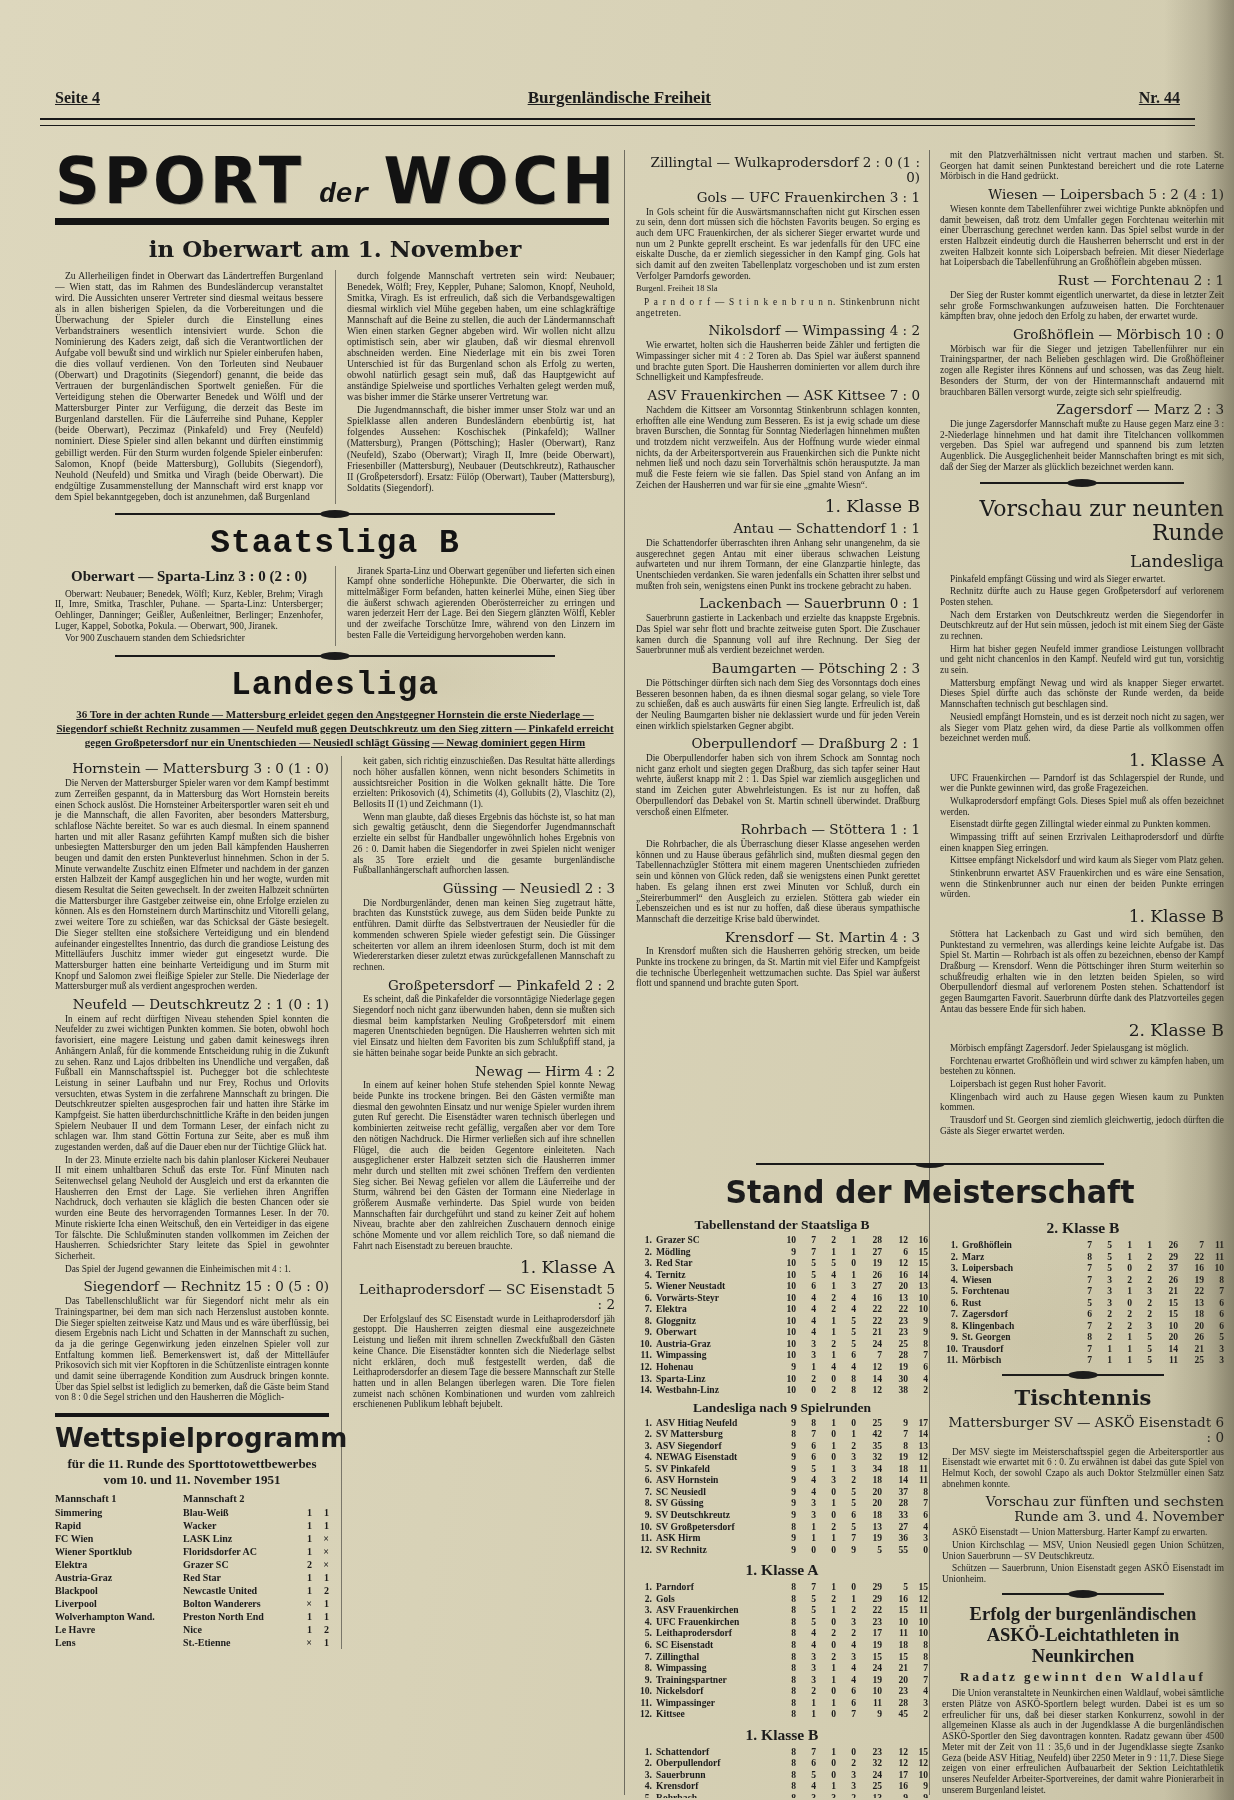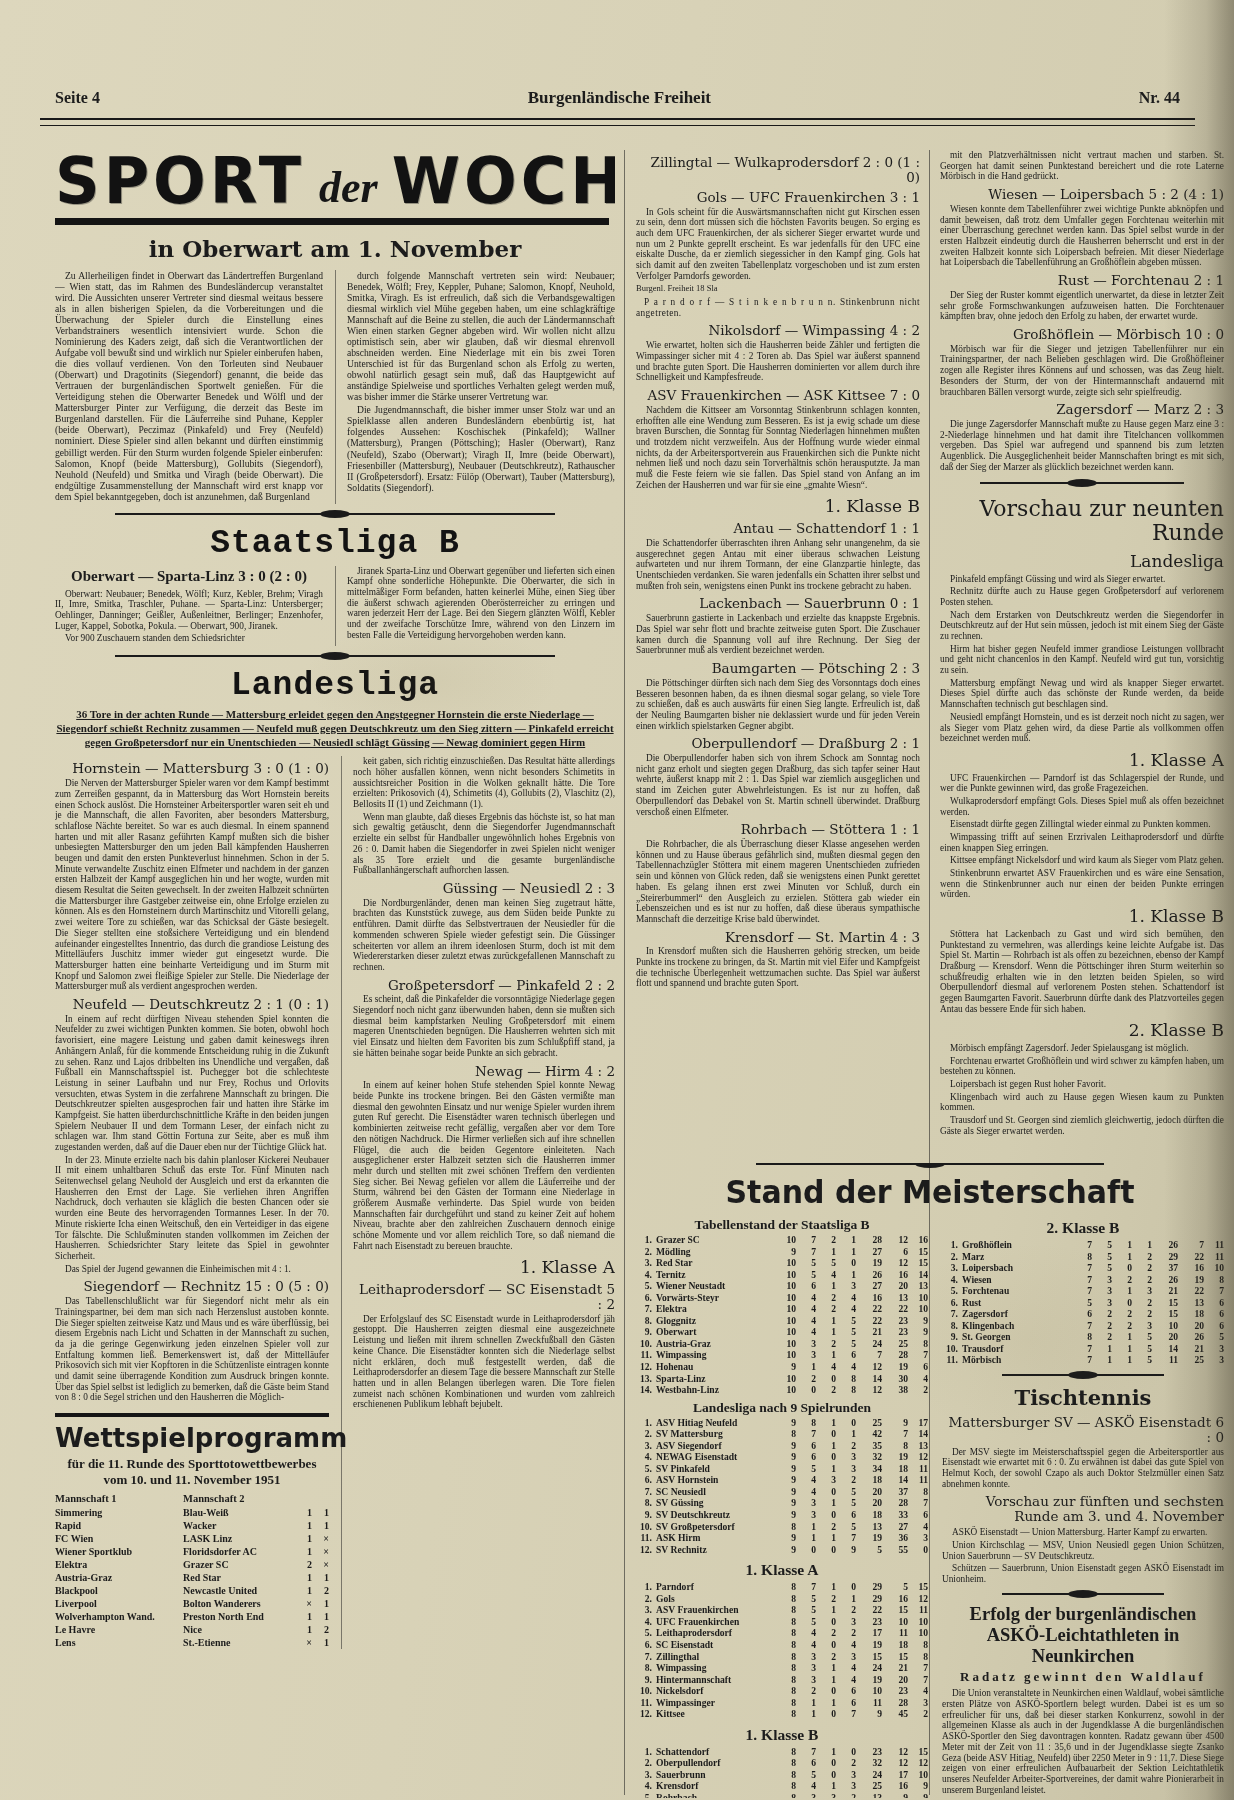--- a/index.html
+++ b/index.html
@@ -7,41 +7,41 @@
     background:linear-gradient(100deg,#ddd7bd 0%,#d8d2b7 45%,#d3cdb1 78%,#c6c0a4 100%);
     font-family:"Liberation Serif","DejaVu Serif",serif;color:#1c1c1c;}
   #edge-shade{position:absolute;top:0;right:0;width:70px;height:1800px;pointer-events:none;
     background:linear-gradient(90deg,rgba(70,64,46,0) 0%,rgba(70,64,46,0.18) 60%,rgba(50,45,30,0.42) 100%);}
   #stain1{position:absolute;left:300px;top:620px;width:260px;height:120px;border-radius:50%;
     background:radial-gradient(ellipse at center,rgba(120,105,60,0.07),rgba(120,105,60,0) 70%);pointer-events:none;}
   #stain2{position:absolute;left:880px;top:1240px;width:300px;height:200px;border-radius:50%;
     background:radial-gradient(ellipse at center,rgba(120,105,60,0.06),rgba(120,105,60,0) 70%);pointer-events:none;}
 
   
-  #pagehead{position:absolute;left:55px;top:88px;width:1125px;display:flex;justify-content:space-between;align-items:baseline;}
+  #pagehead{position:absolute;left:55px;top:88px;width:1125px;display:flex;justify-content:space-between;align-items:baseline;text-decoration:underline;}
   #pagehead .ph{font-weight:bold;font-size:16px;}
   #pagehead .ph-center{font-size:17px;}
   #headrule{position:absolute;left:40px;top:118px;width:1155px;height:5px;
     border-top:2px solid #191919;border-bottom:1px solid #191919;}
 
   
   .vrule{position:absolute;top:150px;width:1px;background:rgba(25,25,25,0.55);}
   #vrule1{left:624px;height:1645px;}
   #vrule2{left:929px;height:1645px;}
 
   #col-left{position:absolute;left:55px;top:142px;width:560px;height:1655px;overflow:hidden;}
   #col-mid{position:absolute;left:636px;top:150px;width:284px;height:1010px;overflow:hidden;}
   #col-right{position:absolute;left:940px;top:150px;width:284px;height:1012px;overflow:hidden;}
   #standings{position:absolute;left:636px;top:1163px;width:588px;height:635px;overflow:hidden;}
 
   
   #masthead{white-space:nowrap;line-height:1;margin-top:8px;}
   #masthead .m-big{font-family:"DejaVu Sans","Liberation Sans",sans-serif;font-weight:900;font-size:62px;
     letter-spacing:4px;color:#121212;transform:scaleY(1.04);display:inline-block;text-shadow:1px 1px 0 rgba(20,20,20,.35);}
-  #masthead .m-der{font-family:Liberation Serif, serif;font-style:italic;font-weight:bold;font-size:44px;margin:0 10px;color:#161616;}
+  #masthead .m-der{font-family:Liberation Mono, monospace;font-style:italic;font-weight:bold;font-size:28px;margin:0 10px;color:#161616;}
   #mastbar{height:7px;background:#141414;margin:6px 2px 10px 0;width:99%;}
 
   
   .h-lead{font-family:"DejaVu Serif","Liberation Serif",serif;font-weight:bold;text-align:center;margin:2px 0 0;font-size:30px;line-height:1.05;}
   .h-lead2{font-family:"DejaVu Serif",serif;font-weight:bold;text-align:center;margin:2px 0 8px;font-size:23px;}
   .twocol{display:flex;gap:12px;}
   .twocol .tc{width:274px;}
   .twocol .tc+.tc{border-left:1px solid rgba(25,25,25,.5);padding-left:11px;}
   p.bp{font-size:9.3px;line-height:1.15;text-align:justify;text-indent:10px;margin:0 0 2px;}
   #lead-cols p.bp{font-size:9.6px;}
@@ -847,21 +847,21 @@
     <span class="n">8</span>
     <span class="n">3</span>
     <span class="n">1</span>
     <span class="n">4</span>
     <span class="n wide">24</span>
     <span class="n wide">21</span>
     <span class="n">7</span>
   </div>
             <div class="trow">
     <span class="rk">9.</span>
-    <span class="nm">Hintermannschaft</span>
+    <span class="nm">Trainingspartner</span>
     <span class="n">8</span>
     <span class="n">3</span>
     <span class="n">1</span>
     <span class="n">4</span>
     <span class="n wide">19</span>
     <span class="n wide">20</span>
     <span class="n">7</span>
   </div>
             <div class="trow">
     <span class="rk">10.</span>

